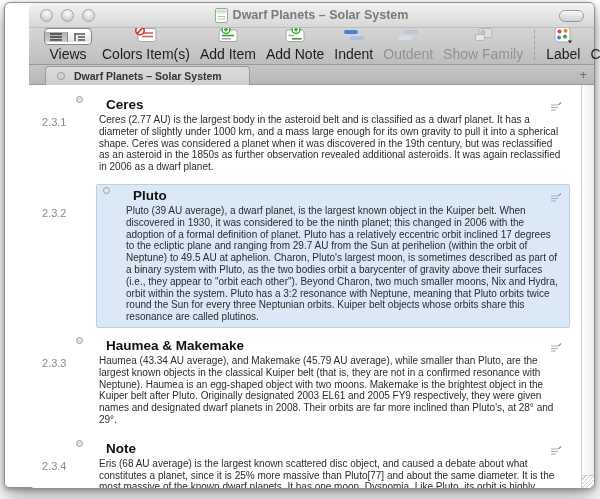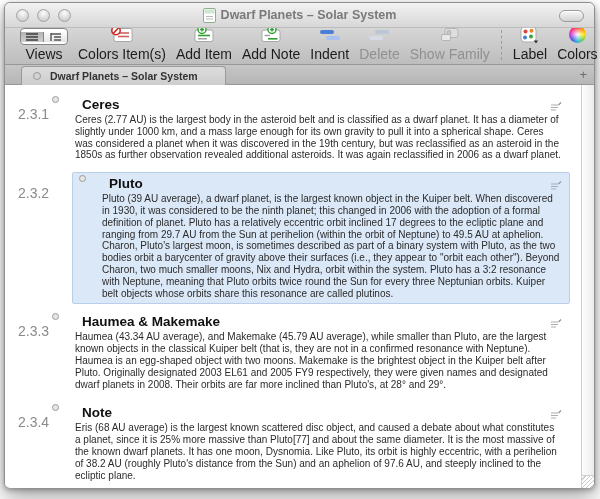--- a/index.html
+++ b/index.html
@@ -3,20 +3,21 @@
 <meta charset="utf-8">
 <style>
   * { margin:0; padding:0; box-sizing:border-box; }
   html,body { width:600px; height:499px; background:#fff; font-family:"Liberation Sans","DejaVu Sans",sans-serif; -webkit-font-smoothing:antialiased; }
   .stage { position:relative; width:600px; height:499px; overflow:hidden; }
 
   .window {
     position:absolute; left:4px; top:2px; width:591px; height:486px;
     border:1px solid #8f8f8f; border-radius:6px 6px 5px 5px; background:#fff;
     box-shadow:0 2px 5px rgba(0,0,0,.30), 0 10px 22px rgba(0,0,0,.35);
+    padding-left:24px;
   }
 
   
   .titlebar { position:relative; height:25px; background:linear-gradient(#f2f2f2,#d7d7d7); border-bottom:1px solid #bcbcbc; border-radius:6px 6px 0 0; }
   .lights { position:absolute; left:11px; top:6px; display:flex; gap:8px; }
   .light { width:13px; height:13px; border-radius:50%; border:1px solid #a2a2a2;
            background:radial-gradient(circle at 50% 30%, #fcfcfc, #cfcfcf 75%, #c2c2c2); }
   .titlewrap { display:flex; justify-content:center; align-items:center; height:100%; gap:5px; }
   .doc-icon { display:inline-block; }
   .title-text { font-size:12.5px; font-weight:bold; color:#7a7a7a; }
@@ -53,21 +54,21 @@
 
   
   .content { position:relative; height:403px; background:#fff; border-radius:0 0 5px 5px; overflow:hidden; }
   .scrolltrack { position:absolute; top:0; right:0; width:13px; bottom:13px;
                  background:linear-gradient(to right,#fdfdfd,#ececec); border-left:1px solid #cfcfcf; }
   .grip { position:absolute; right:0; bottom:0; width:13px; height:13px; border-left:1px solid #cfcfcf; border-top:1px solid #cfcfcf;
           background:repeating-linear-gradient(135deg,#ffffff 0 2px,#c9c9c9 2px 3px); border-radius:0 0 4px 0; }
 
   .outline { padding:8px 24px 0 10px; }
   .section { position:relative; padding-left:30px; margin-bottom:6px; }
-  .num { position:absolute; left:3px; top:13px; font-size:14px; color:#8a8a8a; }
+  .num { position:absolute; left:3px; top:23px; font-size:11px; color:#8a8a8a; }
   .swrap { border:1px solid transparent; border-radius:2px; padding:2px 6px 4px 6px; }
   .swrap.selected { background:#dbe8f8; border-color:#b9cfe9;margin-left:27px; }
   .srow { display:flex; align-items:flex-start; gap:23px; position:relative; height:17px; }
   .bullet { width:7px; height:7px; border:1px solid #9a9a9a; background:#e6e6e6; border-radius:50%; flex:none; }
   .stitle { font-size:13.5px; font-weight:bold; color:#101010; line-height:17px; }
   .note-icon { position:absolute; right:1px; top:2px; }
   .snote { margin:1px 2px 0 23px; font-size:10px; line-height:11.8px; color:#2b2b2b; }
 </style>
 </head>
 <body>
@@ -171,21 +172,21 @@
         <span class="tlabel">Indent</span>
       </div>
 
       <div class="titem disabled">
         <span class="ticon">
           <svg width="22" height="14" viewBox="0 0 22 14">
             <rect x="7" y="2" width="14" height="4" rx="2" fill="#bcc6d6"></rect>
             <rect x="1" y="8" width="14" height="4" rx="2" fill="#d6dce6"></rect>
           </svg>
         </span>
-        <span class="tlabel">Delete</span>
+        <span class="tlabel">Outdent</span>
       </div>
 
       <div class="tspacer"></div>
 
 
       <div class="titem disabled">
         <span class="ticon">
           <svg width="23" height="17" viewBox="0 0 23 17">
             <rect x="7" y="2.5" width="13" height="9" rx="2" fill="#dedede" stroke="#b5b5b5"></rect>
             <circle cx="11" cy="6.5" r="2" fill="#c9c9c9" stroke="#b0b0b0"></circle>

